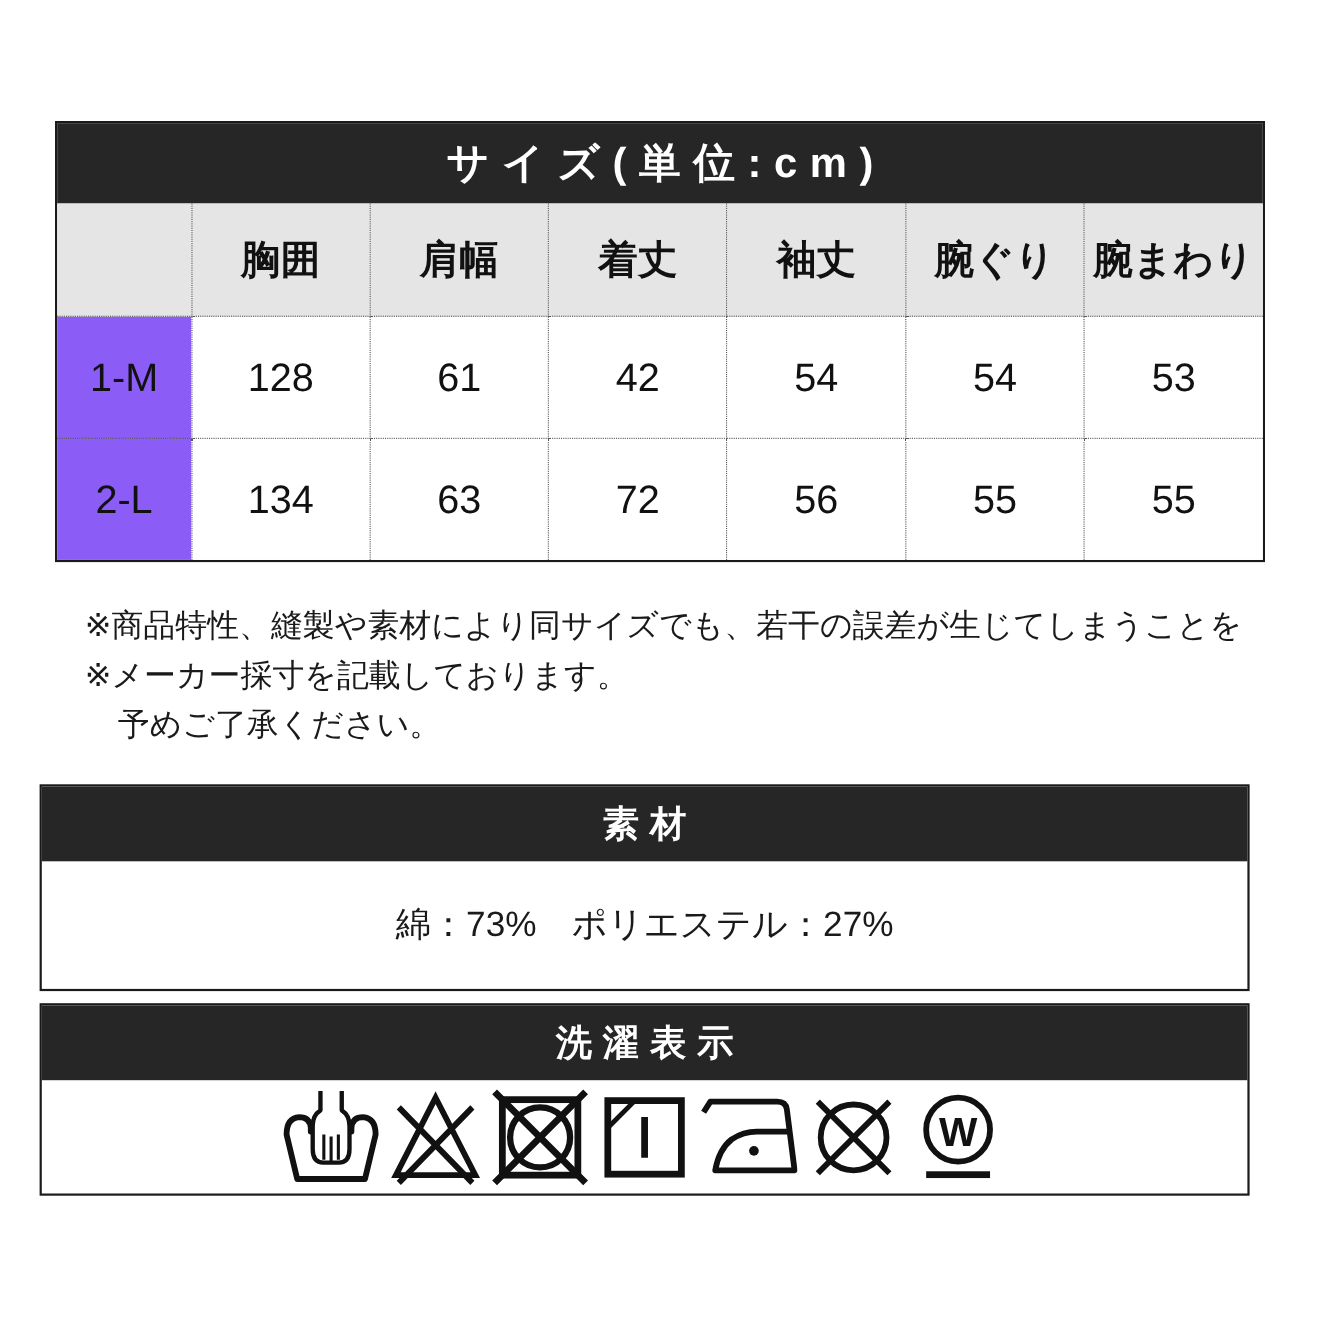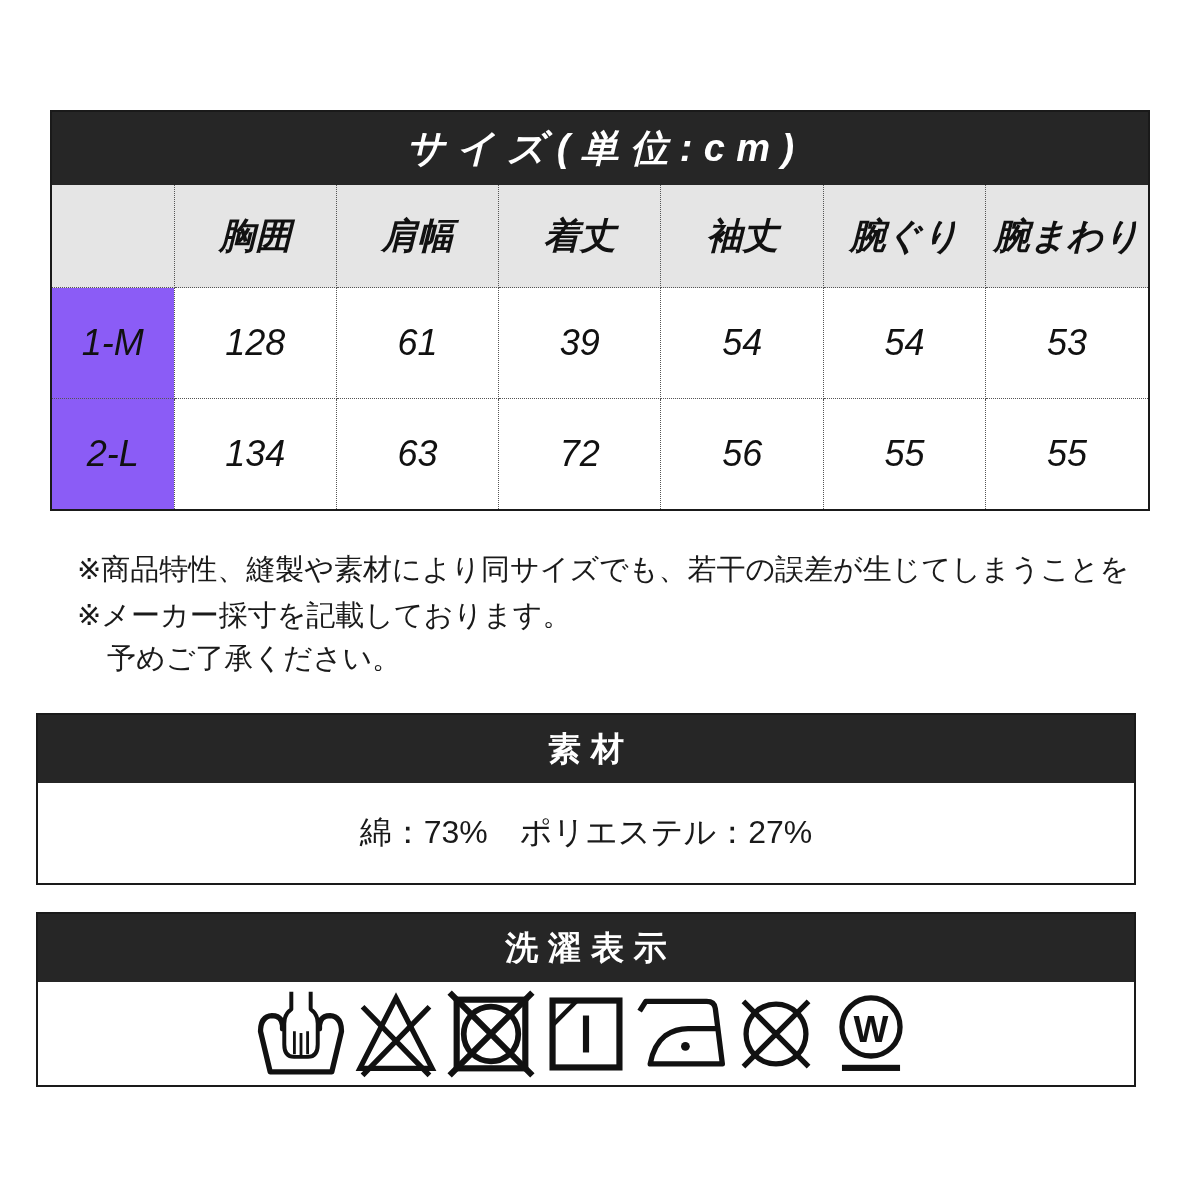--- a/index.html
+++ b/index.html
@@ -13,21 +13,21 @@
   
   .bar{
     background:#262626;color:#ffffff;font-weight:bold;
     display:flex;align-items:center;justify-content:center;
     letter-spacing:0.30em;text-indent:0.30em;
   }
 
   
   .size-section{
     position:absolute;left:50px;top:110px;width:1100px;
-    border:2px solid #1a1a1a;box-sizing:border-box;font-style:italic;
+    border:2px solid #1a1a1a;box-sizing:border-box;
   }
   .size-section .bar{height:73px;font-size:38px;}
   table.size{width:100%;border-collapse:collapse;table-layout:fixed;}
   table.size td{
     border:1px dotted #555555;text-align:center;vertical-align:middle;
     font-size:36px;background:#ffffff;height:110px;padding:0;
   }
   table.size tr.head td{background:#e5e5e5;font-weight:bold;height:102px;}
   table.size td.rowlab{background:#8b5cf6;}
   table.size col.first{width:122px;}
@@ -41,21 +41,21 @@
     font-size:29px;line-height:46px;color:#1a1a1a;}
   .notes p{margin:0;}
   .notes p.indent{padding-left:30px;font-family:Liberation Mono, monospace;}
 
   
   .box{position:absolute;left:36px;width:1100px;
     border:2px solid #1a1a1a;box-sizing:border-box;background:#ffffff;}
   .box .bar{height:68px;font-size:33px;}
   .material{top:713px;}
   .material .box-body{
-    height:100px;display:flex;align-items:center;justify-content:center;
+    height:116px;display:flex;align-items:center;justify-content:center;
     font-size:32px;color:#1a1a1a;
   }
   .laundry{top:912px;}
   .laundry .box-body{
     height:103px;display:flex;align-items:center;justify-content:center;gap:7px;
   }
   .wash-icon{width:88px;height:92px;flex:0 0 auto;}
 </style>
 </head>
 <body>
@@ -81,21 +81,21 @@
         <td>肩幅</td>
         <td>着丈</td>
         <td>袖丈</td>
         <td>腕ぐり</td>
         <td>腕まわり</td>
       </tr>
       <tr>
         <td class="rowlab">1-M</td>
         <td>128</td>
         <td>61</td>
-        <td>39</td>
+        <td>42</td>
         <td>54</td>
         <td>54</td>
         <td>53</td>
       </tr>
       <tr>
         <td class="rowlab">2-L</td>
         <td>134</td>
         <td>63</td>
         <td>72</td>
         <td>56</td>

